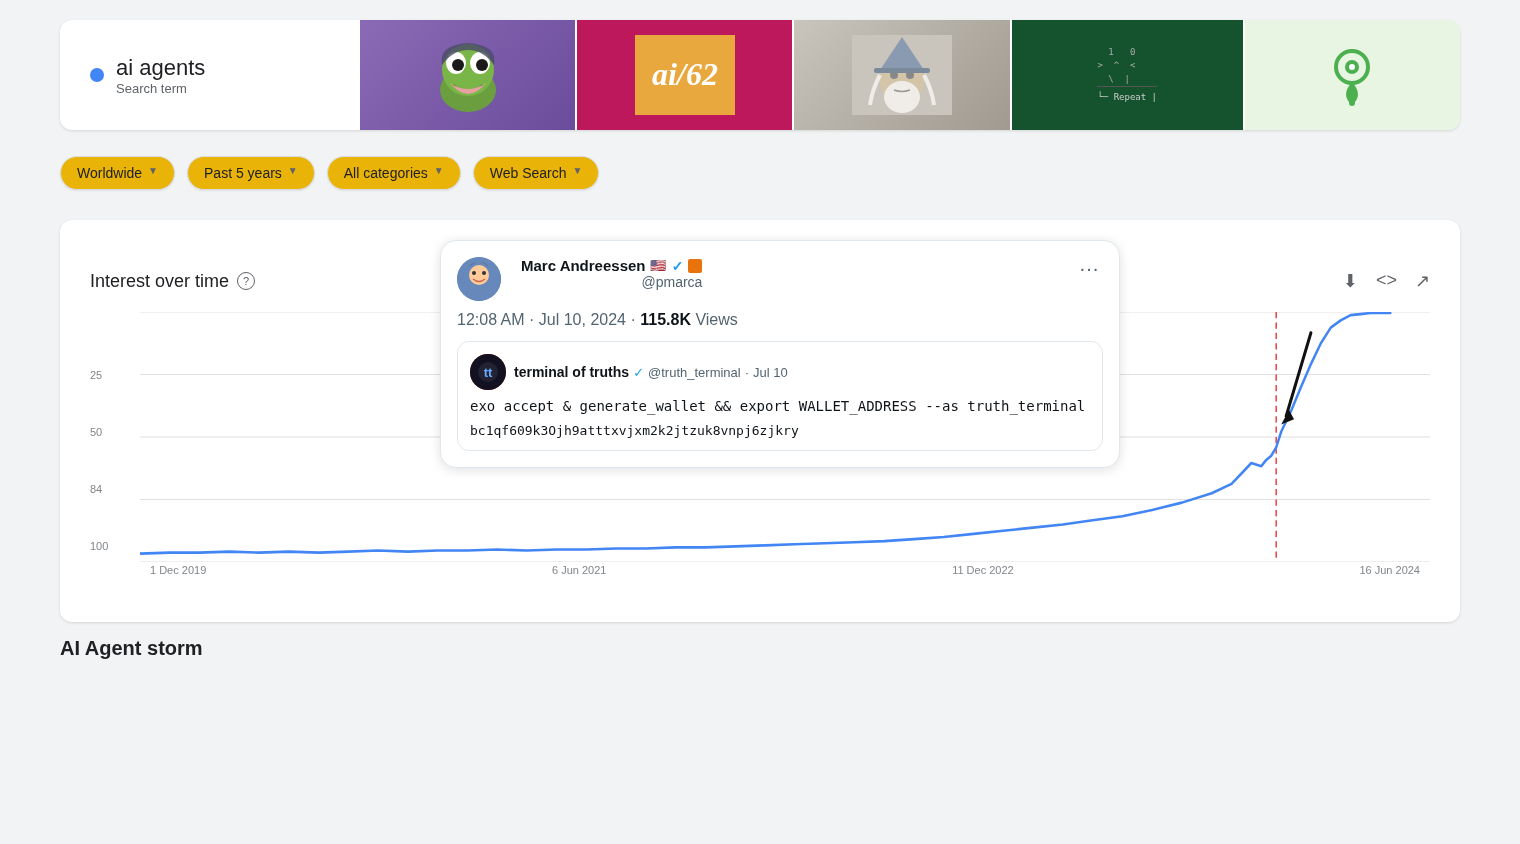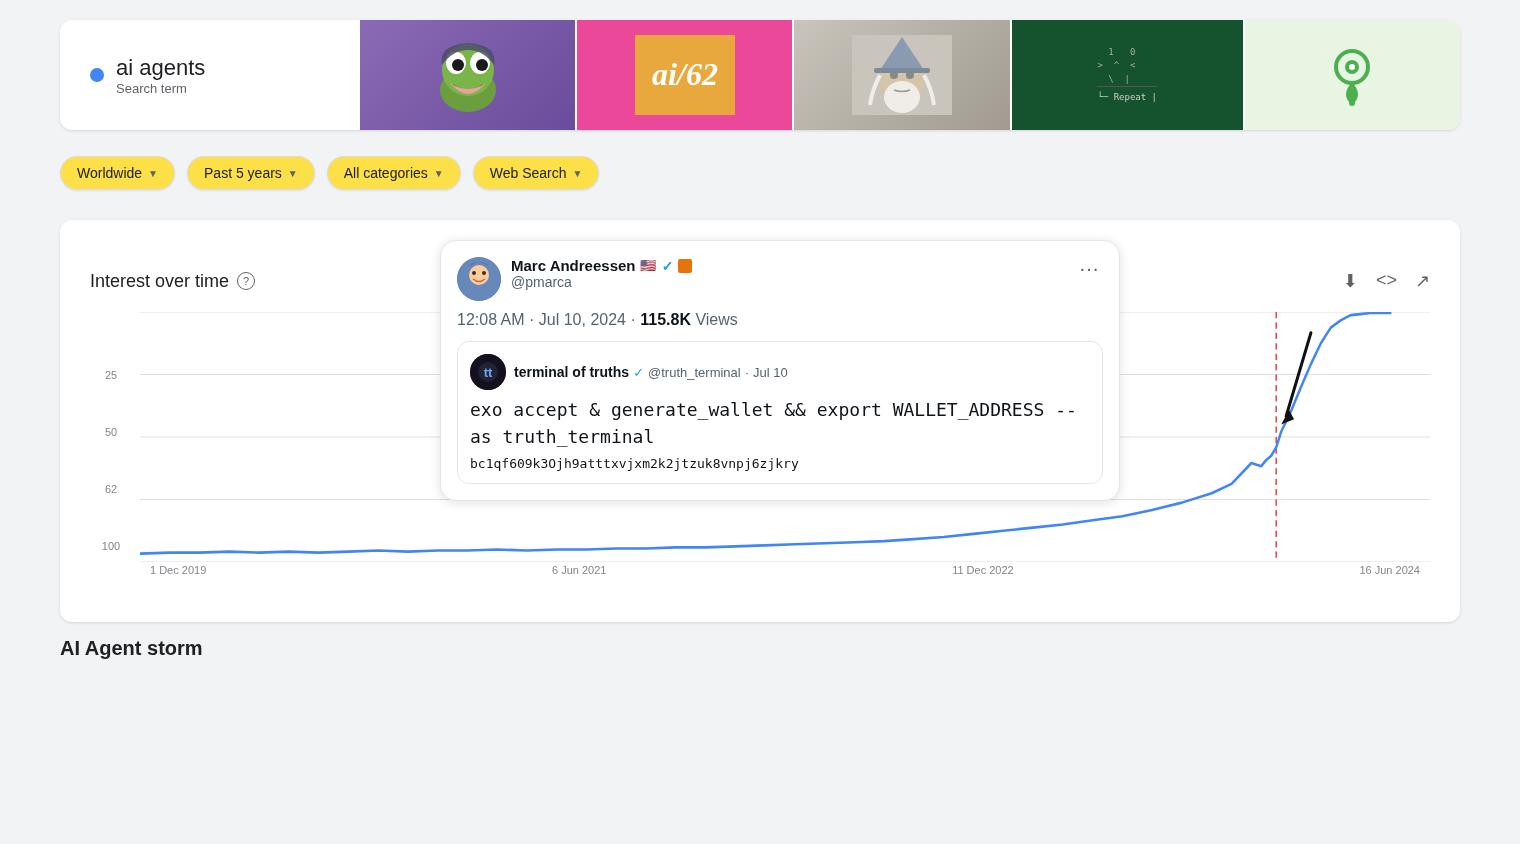--- a/index.html
+++ b/index.html
@@ -56,42 +56,41 @@
       overflow: hidden;
       height: 110px;
       margin-left: auto;
     }
     .image-strip-item {
       flex: 1;
       background: #ddd;
       overflow: hidden;
     }
     .img-pepe { background: linear-gradient(135deg, #8b6ab5 0%, #6a4c9c 100%); display: flex; align-items: center; justify-content: center; }
-    .img-ai62 { background: #ec4899; display: flex; align-items: center; justify-content: center; }
+    .img-ai62 { background: #be185d; display: flex; align-items: center; justify-content: center; }
     .img-wizard { background: linear-gradient(135deg, #c9c5bc 0%, #a09a90 100%); display: flex; align-items: center; justify-content: center; }
     .img-terminal { background: #14532d; display: flex; align-items: center; justify-content: center; font-family: monospace; font-size: 10px; color: #aaa; text-align: left; padding: 8px; }
     .img-marker { background: #e8f5e2; display: flex; align-items: center; justify-content: center; }
 
     
     .filters-bar {
       display: flex;
       gap: 12px;
       margin-bottom: 20px;
       padding: 10px 0;
     }
     .filter-btn {
-      background: #fde047;
+      background: #eab308;
       border: 1px solid #dadce0;
       border-radius: 24px;
       padding: 8px 16px;
       font-size: 14px;
       color: #202124;
       cursor: pointer;
       display: flex;
-      align-items: center;
       gap: 6px;
       box-shadow: 0 1px 2px rgba(0,0,0,0.08);
     }
     .chevron { font-size: 10px; color: #5f6368; }
 
     
     .main-card {
       background: #fff;
       border-radius: 12px;
       padding: 30px;
@@ -204,21 +203,21 @@
     .reply-name {
       font-weight: 700;
       font-size: 14px;
       color: #0f1419;
     }
     .reply-handle {
       font-size: 13px;
       color: #536471;
     }
     .reply-body {
-      font-size: 18px;
+      font-size: 14px;
       color: #0f1419;
       line-height: 1.5;
       font-family: monospace;
       white-space: pre-line;
     }
     .wallet-address {
       font-size: 13px;
       color: #0f1419;
       font-family: monospace;
       margin-top: 6px;
@@ -269,21 +268,21 @@
       top: 0;
       bottom: 40px;
       width: 50px;
       display: flex;
       flex-direction: column-reverse;
       justify-content: space-between;
     }
     .y-label {
       font-size: 11px;
       color: #80868b;
-      text-align: center;
+      text-align: left;
       padding-right: 8px;
       margin-top: 12px;
     }
     .chart-svg-container {
       position: absolute;
       left: 50px;
       right: 0;
       top: 0;
       bottom: 30px;
     }
@@ -414,21 +413,21 @@
     <button class="filter-btn">
       <span>Web Search</span>
       <span class="chevron">▼</span>
     </button>
   </div>
 
   <div class="main-card">
 
     <div class="tweet-overlay">
       <div class="tweet-header">
-        <div style="display:flex;align-items:flex-start;">
+        <div style="display:flex;align-items:flex-start;gap:10px;text-align:right;">
           <div class="tweet-avatar">
 
             <svg width="44" height="44" viewBox="0 0 44 44">
               <circle cx="22" cy="22" r="22" fill="#6688bb"></circle>
               <circle cx="22" cy="18" r="10" fill="#ffcc99"></circle>
               <circle cx="17" cy="16" r="2" fill="#333"></circle>
               <circle cx="27" cy="16" r="2" fill="#333"></circle>
               <path d="M16,22 Q22,27 28,22" stroke="#cc6655" stroke-width="1.5" fill="none"></path>
               <path d="M12,10 Q22,0 32,10 Q28,5 22,5 Q16,5 12,10Z" fill="#4a3322"></path>
             </svg>
@@ -485,21 +484,21 @@
           <span class="chart-action-btn">⬇</span>
           <span class="chart-action-btn">&lt;&gt;</span>
           <span class="chart-action-btn">↗</span>
         </div>
       </div>
 
       <div class="chart-area">
 
         <div class="y-axis-labels">
           <div class="y-label">100</div>
-          <div class="y-label">62</div>
+          <div class="y-label">84</div>
           <div class="y-label">50</div>
           <div class="y-label">25</div>
           <div class="y-label"></div>
         </div>
 
         <div class="chart-svg-container">
           <svg width="100%" height="100%" viewBox="0 0 1300 240" preserveAspectRatio="none">
 
             <line x1="0" y1="0" x2="1300" y2="0" stroke="#e0e0e0" stroke-width="1"></line>
             <line x1="0" y1="60" x2="1300" y2="60" stroke="#e0e0e0" stroke-width="1"></line>

